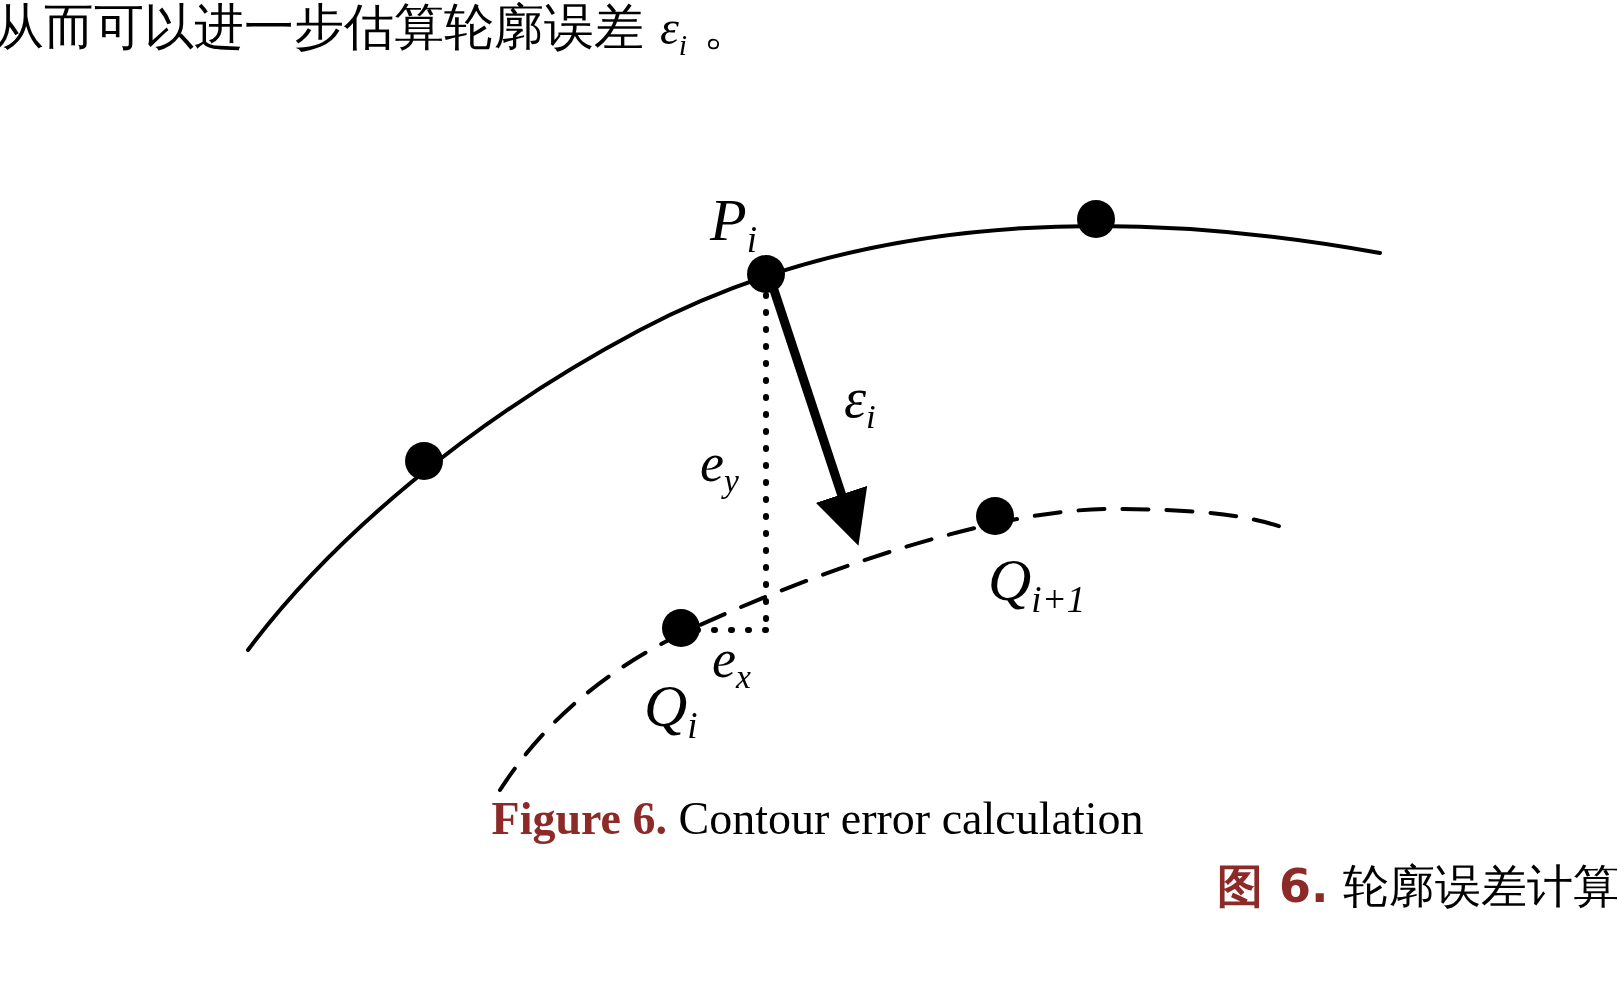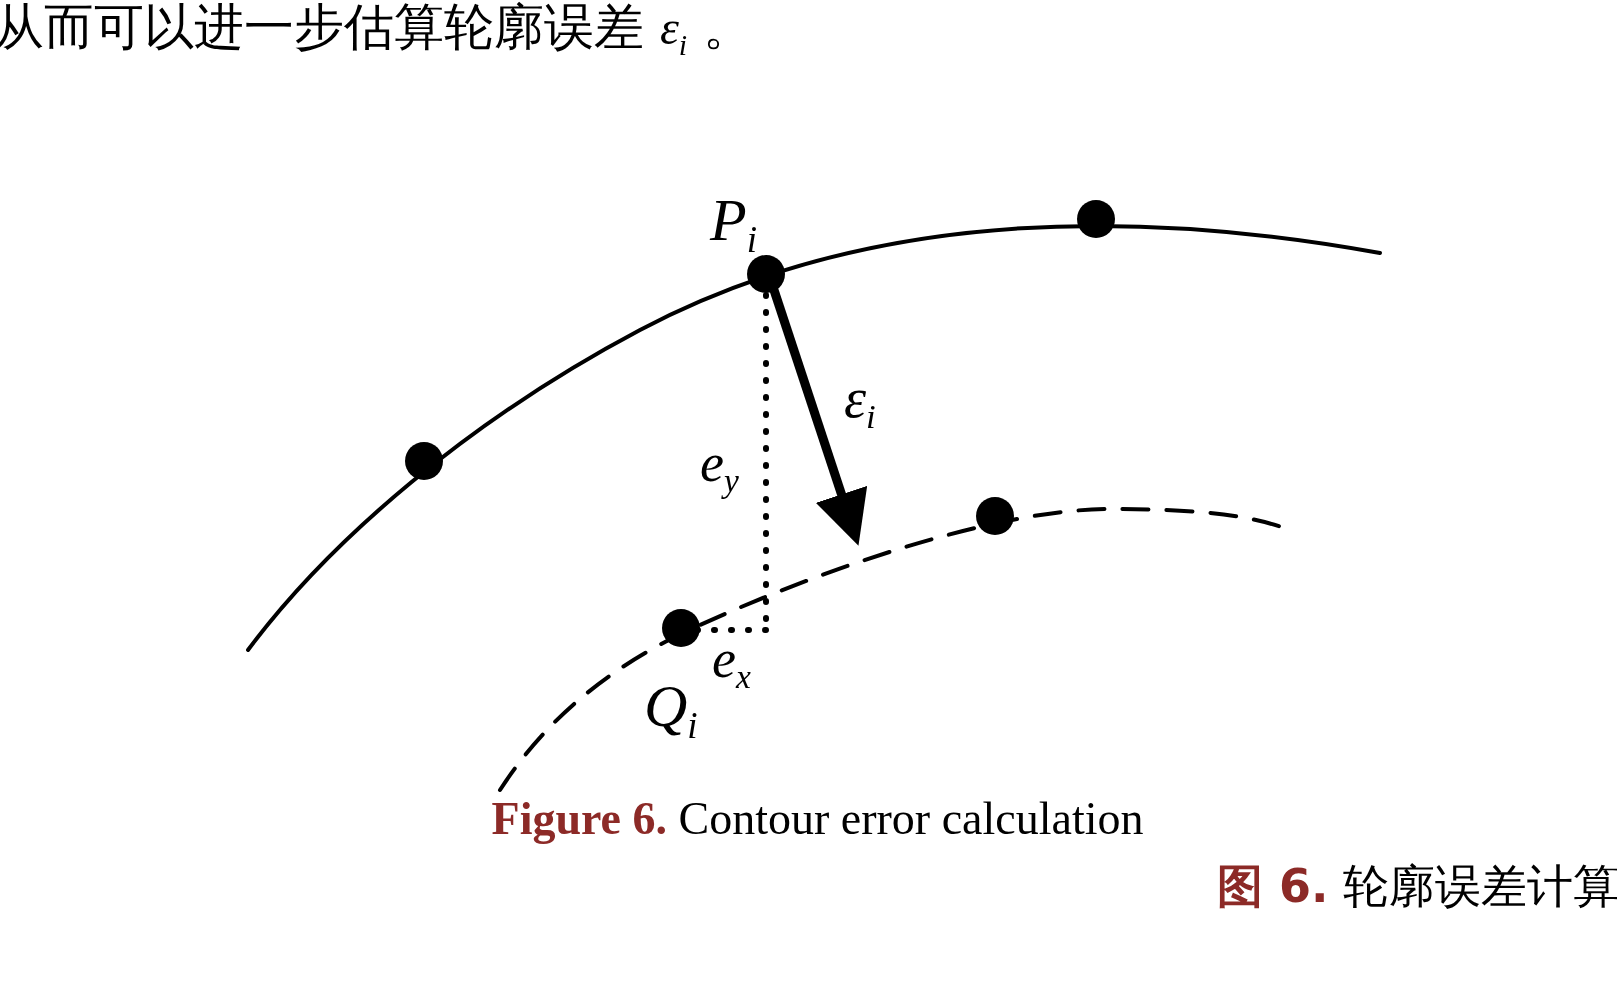--- a/index.html
+++ b/index.html
@@ -126,20 +126,21 @@
     <circle cx="681" cy="628" r="19" fill="#000000"></circle>
     <circle cx="995" cy="516" r="19" fill="#000000"></circle>
   </svg>
 
   <div class="lbl" id="lbl-p-i"><span>P</span><span class="s">i</span></div>
 
 
 
   <div class="lbl" id="lbl-q-i"><span>Q</span><span class="s">i</span></div>
 
+  <div class="lbl" id="lbl-q-iplus1"><span>Q</span><span class="s">i+1</span></div>
 
   <div class="lbl" id="lbl-eps-i"><span>ε</span><span class="s">i</span></div>
 
   <div class="lbl" id="lbl-e-y"><span>e</span><span class="s">y</span></div>
 
   <div class="lbl" id="lbl-e-x"><span>e</span><span class="s">x</span></div>
 
   <div class="caption" id="caption-en"><span class="cap-bold">Figure 6.</span><span> Contour error calculation</span></div>
 
   <div class="caption" id="caption-zh"><span class="cap-bold">图 6.</span><span> 轮廓误差计算</span></div>

